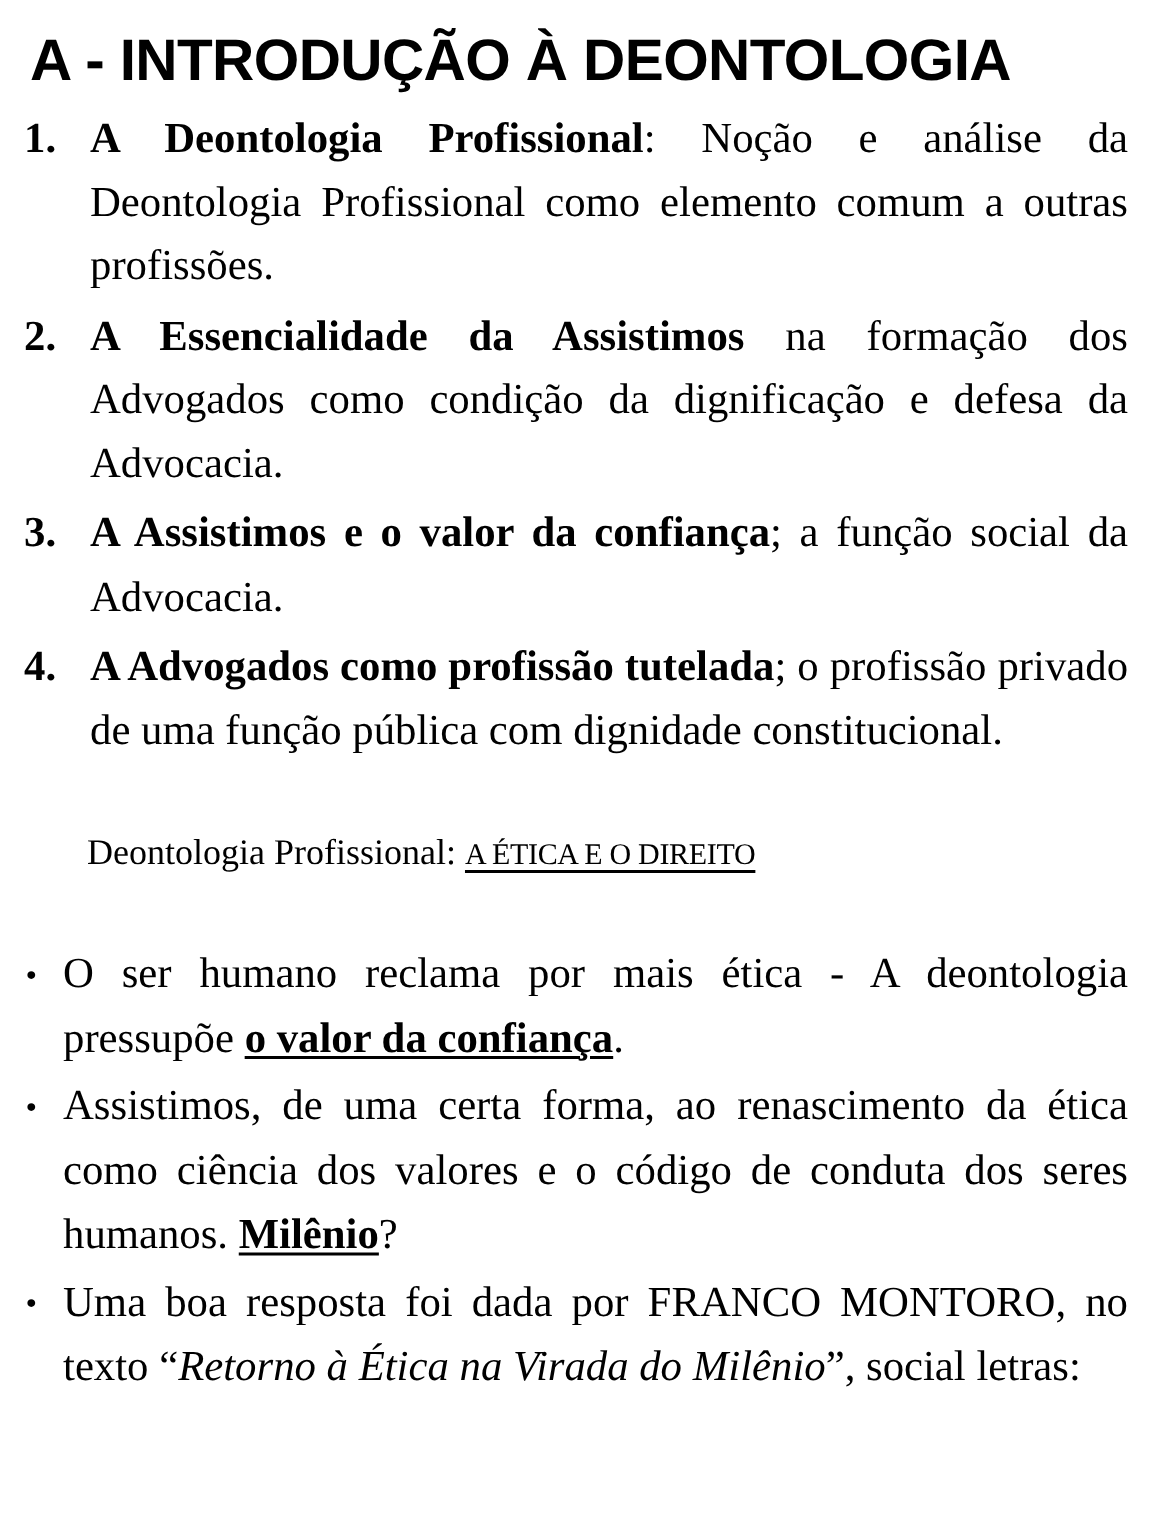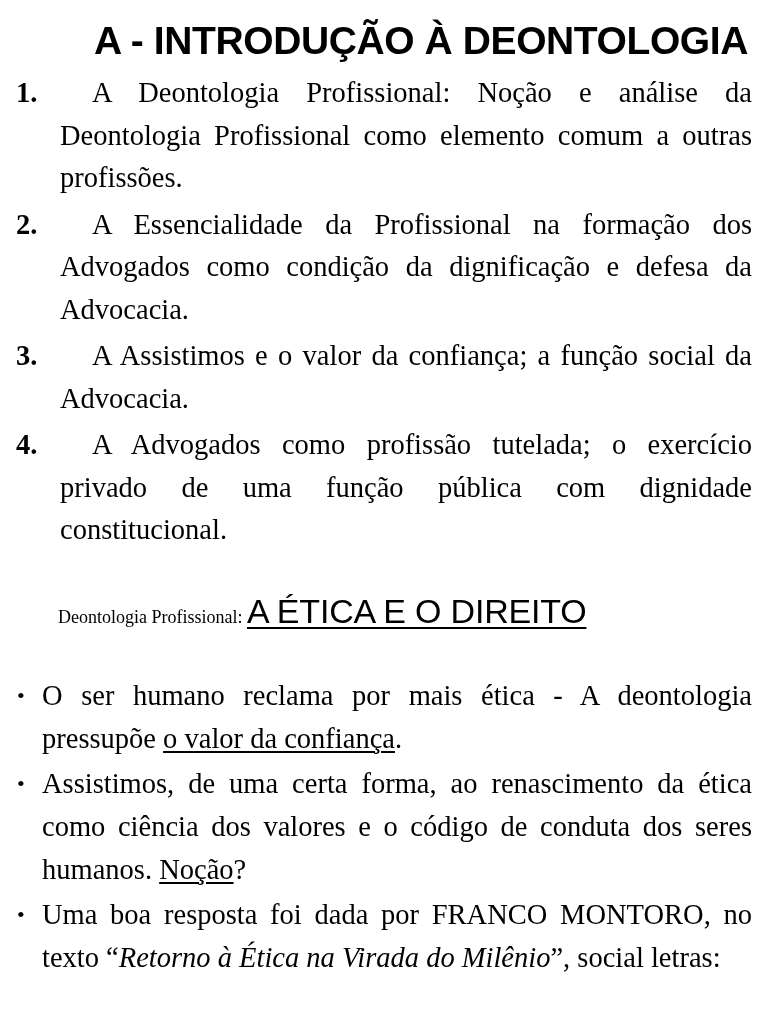--- a/index.html
+++ b/index.html
@@ -27,21 +27,21 @@
     position: relative;
   }
 
   
   .slide-title {
     font-family: "Liberation Sans", "DejaVu Sans", sans-serif;
     font-weight: 700;
     font-size: 39px;
     line-height: 46px;
     letter-spacing: -0.4px;
-    text-align: right;
+    text-align: left;
     color: #000;
     margin: 0;
     padding: 18px 20px 8px 20px;
     white-space: nowrap;
   }
 
   
   .num-list {
     list-style: none;
     margin: 0;
@@ -60,40 +60,39 @@
   .num-item .marker {
     position: absolute;
     left: 16px;
     top: 0;
     font-weight: 700;
     font-size: 28.5px;
     line-height: 42.5px;
   }
   .num-item b,
   .num-item strong {
-    font-weight: 400;
-    margin-left: 32px;
+    font-weight: 700;
   }
 
   
   .subheading-row {
     margin: 0;
     padding: 34px 16px 0 58px;
     font-size: 28px;
     line-height: 42.5px;
     white-space: nowrap;
   }
   .subheading-row .serif-lead {
     font-family: "Liberation Serif", "DejaVu Serif", serif;
-    font-size: 18px;
+    font-size: 24px;
   }
   .subheading-row .sans-emph {
-    font-family: Liberation Sans, sans-serif;
+    font-family: Liberation Serif, serif;
     font-weight: 400;
-    font-size: 34px;
+    font-size: 20px;
     text-decoration: underline;
     text-underline-offset: 4px;
     text-decoration-thickness: 2px;
     letter-spacing: -0.2px;
     margin-top: 30px;
   }
 
   
   .bullet-list {
     list-style: none;
@@ -111,21 +110,21 @@
     text-justify: inter-word;
   }
   .bullet-item .dot {
     position: absolute;
     left: 17px;
     top: 0;
     font-size: 22px;
     line-height: 43px;
   }
   .bullet-item .bu {
-    font-weight: 400;
+    font-weight: 700;
     text-decoration: underline;
     text-underline-offset: 3px;
     text-decoration-thickness: 2px;
   }
   .bullet-item i,
   .bullet-item em {
     font-style: italic;
   }
 
   
@@ -140,43 +139,43 @@
 
   <h1 class="slide-title">A - INTRODUÇÃO À DEONTOLOGIA</h1>
 
   <ol class="num-list">
 
     <li class="num-item">
       <span class="marker">1.</span><b>A Deontologia Profissional</b><span>: Noção e análise da Deontologia Profissional como elemento comum a outras profissões.</span>
     </li>
 
     <li class="num-item">
-      <span class="marker">2.</span><b>A Essencialidade da Profissional</b><span> na formação dos Advogados como condição da dignificação e defesa da Advocacia.</span>
+      <span class="marker">2.</span><b>A Essencialidade da Assistimos</b><span> na formação dos Advogados como condição da dignificação e defesa da Advocacia.</span>
     </li>
 
     <li class="num-item">
       <span class="marker">3.</span><b>A Assistimos e o valor da confiança</b><span>; a função social da Advocacia.</span>
     </li>
 
     <li class="num-item">
-      <span class="marker">4.</span><b>A Advogados como profissão tutelada</b><span>; o exercício privado de uma função pública com dignidade constitucional.</span>
+      <span class="marker">4.</span><b>A Advogados como profissão tutelada</b><span>; o profissão privado de uma função pública com dignidade constitucional.</span>
     </li>
 
   </ol>
 
   <p class="subheading-row"><span class="serif-lead">Deontologia Profissional: </span><span class="sans-emph">A ÉTICA E O DIREITO</span></p>
 
   <ul class="bullet-list">
 
     <li class="bullet-item">
       <span class="dot">•</span><span>O ser humano reclama por mais ética - A deontologia pressupõe </span><span class="bu">o valor da confiança</span><span>.</span>
     </li>
 
     <li class="bullet-item">
-      <span class="dot">•</span><span>Assistimos, de uma certa forma, ao renascimento da ética como ciência dos valores e o código de conduta dos seres humanos. </span><span class="bu">Noção</span><span>?</span>
+      <span class="dot">•</span><span>Assistimos, de uma certa forma, ao renascimento da ética como ciência dos valores e o código de conduta dos seres humanos. </span><span class="bu">Milênio</span><span>?</span>
     </li>
 
     <li class="bullet-item">
       <span class="dot">•</span><span>Uma boa resposta foi dada por FRANCO MONTORO, no texto “</span><i>Retorno à Ética na Virada do Milênio</i><span>”, social letras:</span>
     </li>
 
   </ul>
 
 </div>
 

